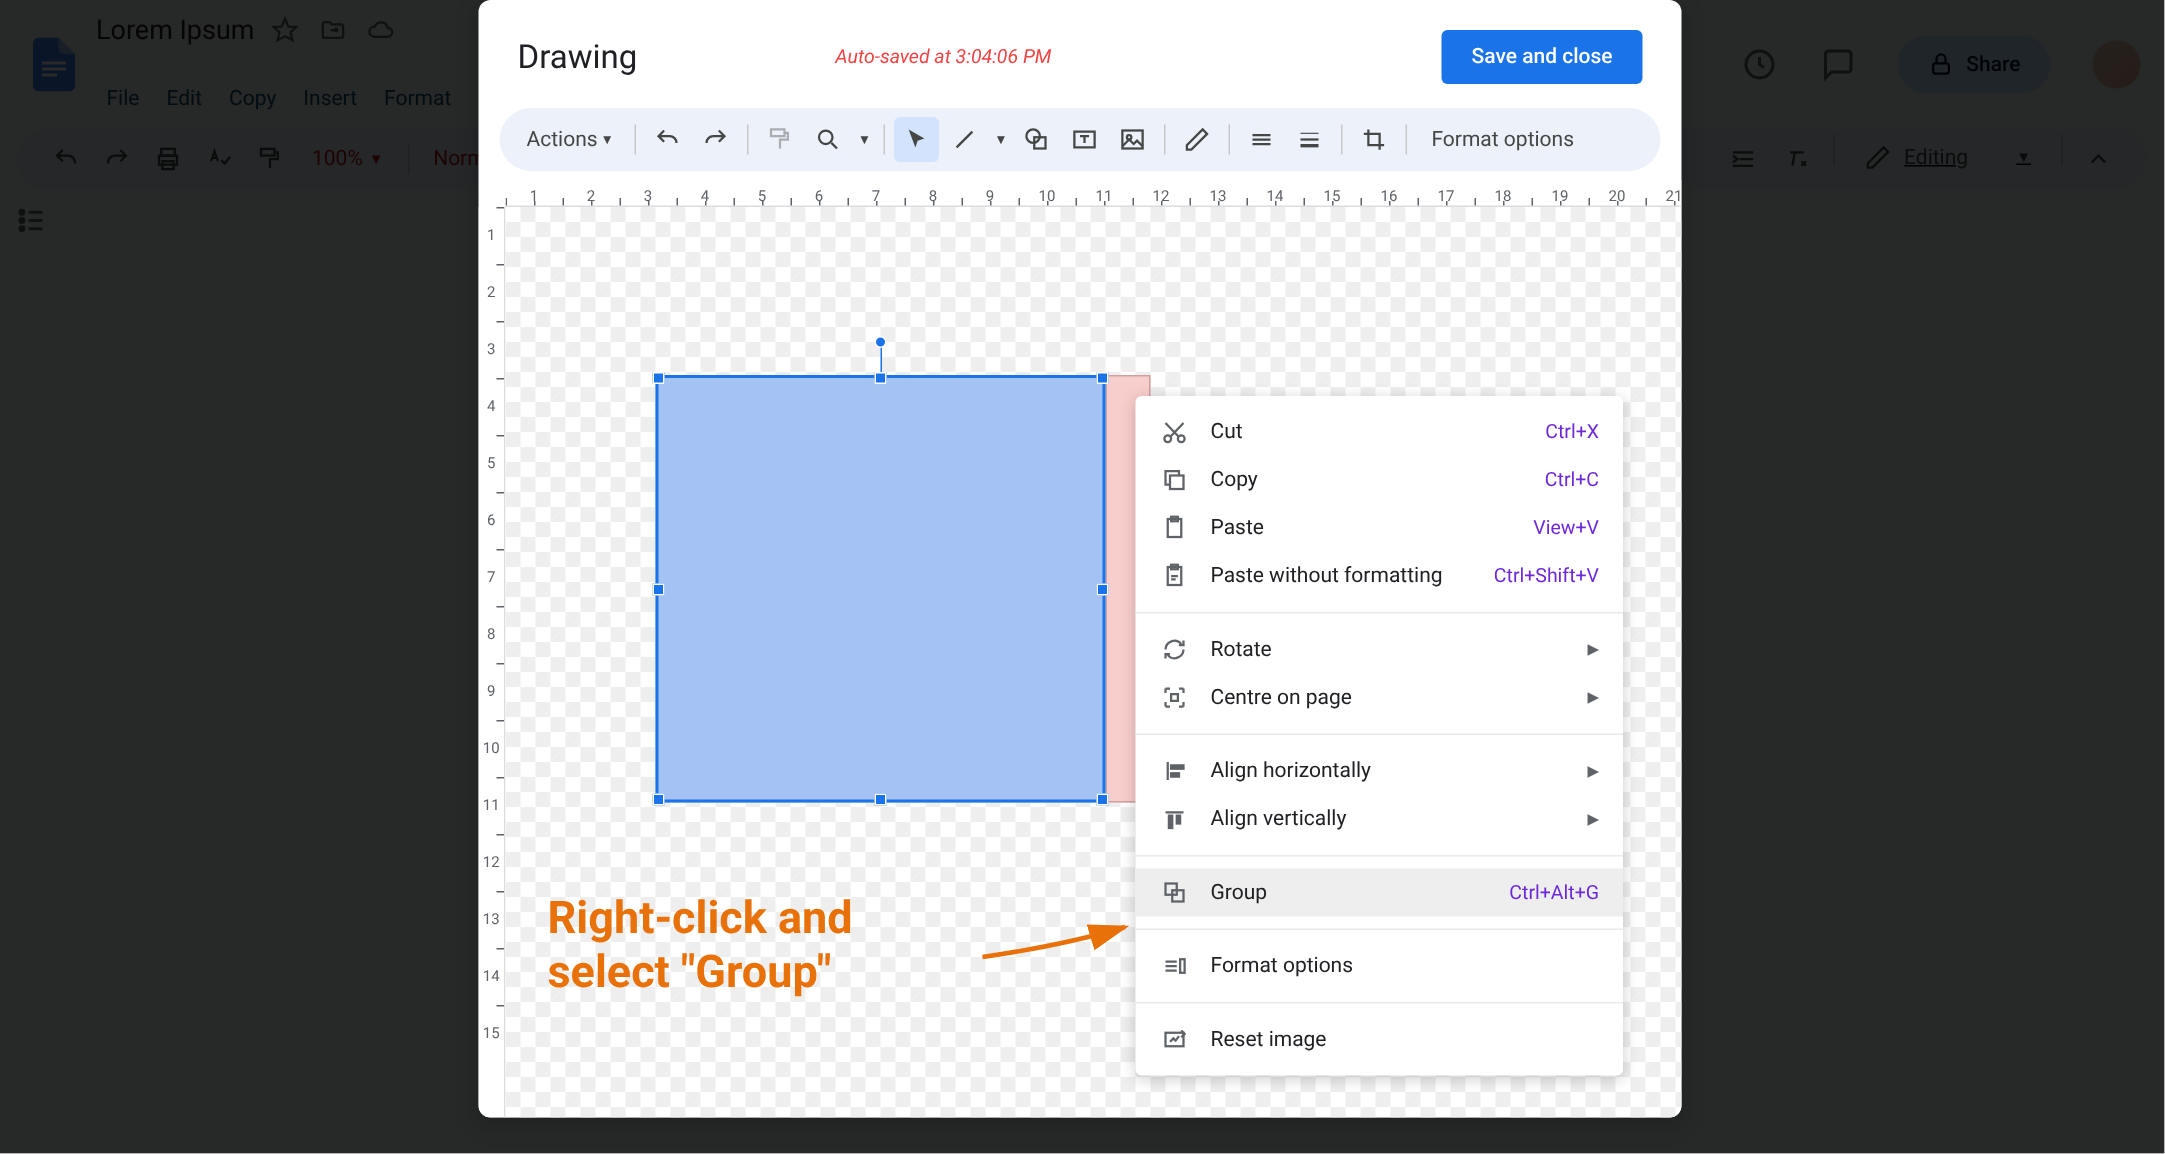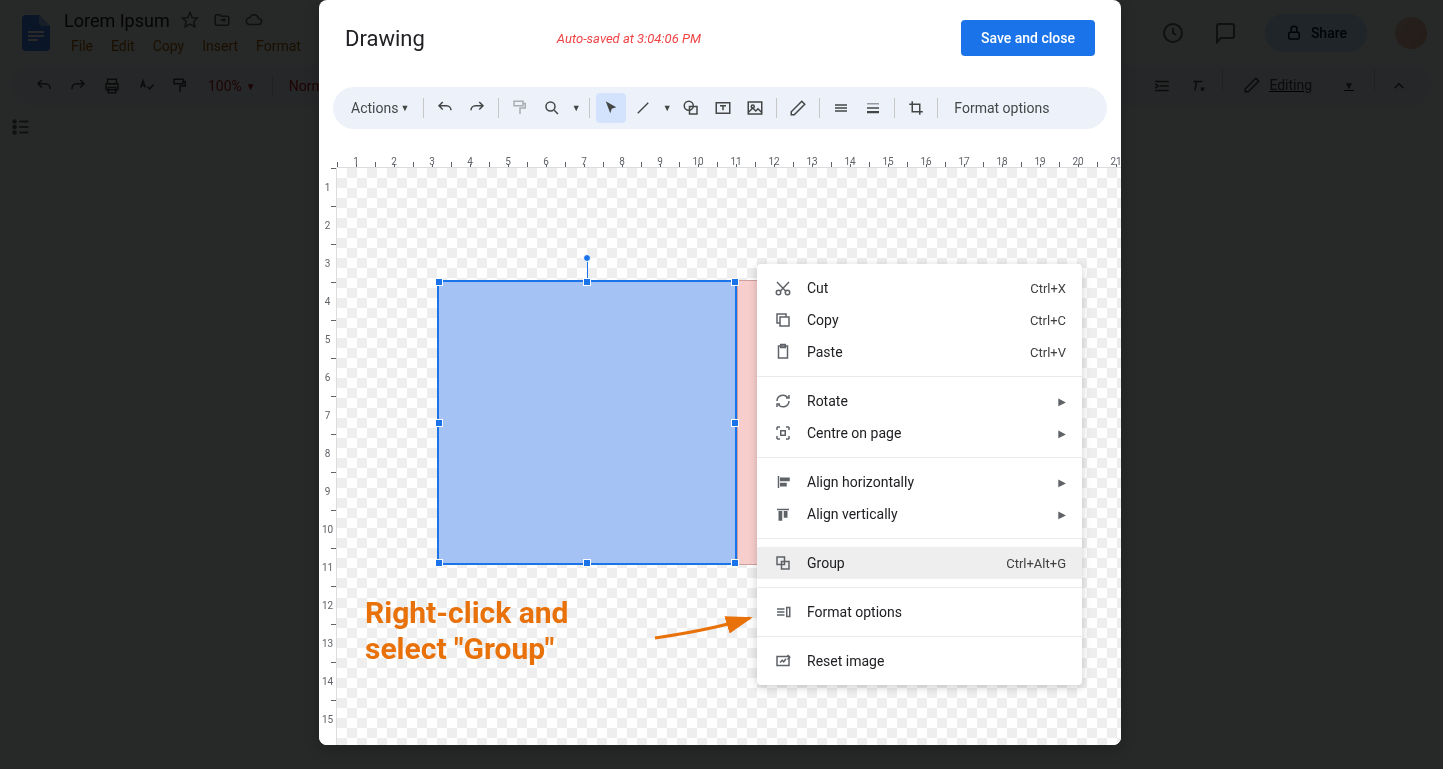--- a/index.html
+++ b/index.html
@@ -7,21 +7,21 @@
 
 
 .docs-bg { position: absolute; inset: 0; background: #f8f9fa; }
 .docs-header { display: flex; align-items: center; padding: 8px 16px; gap: 8px; }
 .docs-logo { width: 40px; height: 40px; display: flex; align-items: center; justify-content: center; }
 .docs-title-area { flex: 1; }
 .docs-title-row { display: flex; align-items: center; gap: 8px; }
 .docs-title { font-size: 18px; color: #202124; }
 .icon-btn { width: 24px; height: 24px; display: flex; align-items: center; justify-content: center; cursor: pointer; color: #5f6368; }
 .docs-menu-row { display: flex; gap: 4px; margin-top: 2px; }
-.docs-menu-item { font-size: 14px; color: #a16207; padding: 4px 7px; cursor: pointer; }
+.docs-menu-item { font-size: 14px; color: #0c4a6e; padding: 4px 7px; cursor: pointer; margin-top: 20px; }
 .docs-header-right { display: flex; align-items: center; gap: 28px; }
 .share-btn { background: #c2e7ff; border-radius: 32px; padding: 10px 20px; display: flex; align-items: center; gap: 8px; font-size: 14px; font-weight: 500; color: #001d35; cursor: pointer; }
 .avatar { width: 32px; height: 32px; border-radius: 50%; background: linear-gradient(135deg,#f0d0c0,#e0b090); }
 
 .docs-toolbar { display: flex; align-items: center; padding: 4px 16px; gap: 2px; background: #edf2fa; border-radius: 24px; margin: 0 12px; height: 40px; }
 .tb-btn { width: 32px; height: 32px; display: flex; align-items:center; justify-content:center; color:#444746; cursor:pointer; border-radius:4px;}
 .tb-text { font-size: 14px; color:#b91c1c; padding:0 10px; cursor:pointer; display:flex; align-items:center; gap:4px;}
 .tb-sep { width:1px; height:20px; background:#c7c7c7; margin:0 4px;}
 .docs-toolbar-right { margin-left:auto; display:flex; align-items:flex-start; gap:4px;text-decoration:underline;}
 .editing-btn{display:flex;align-items:center;gap:8px;padding:6px 12px;font-size:14px;color:#444746;cursor:pointer;}
@@ -30,21 +30,21 @@
 
 .overlay { position: absolute; inset: 0; background: rgba(0,0,0,0.6); }
 
 
 .drawing-dialog { position: absolute; left: 319px; top: 0; width: 802px; height: 745px; background: #fff; border-radius: 8px; box-shadow: 0 4px 16px rgba(0,0,0,.2); overflow:hidden; display:flex; flex-direction:column;}
 .dlg-header { display: flex; align-items: center; padding: 20px 26px 10px; gap: 16px; }
 .dlg-title { font-size: 22px; color: #202124; }
 .dlg-status { font-size: 13px; color: #ef4444; margin-left: 116px; font-style: italic;}
 .dlg-save-btn { margin-left: auto; background: #1a73e8; color: #fff; border-radius: 4px; padding: 10px 20px; font-size: 14px; font-weight: 500; cursor: pointer; }
 
-.dlg-toolbar { display: flex; align-items: center; background: #edf2fa; border-radius: 24px; margin: 21px 14px; padding: 16px 10px; height: 42px; gap:2px;}
+.dlg-toolbar { display: flex; align-items: center; background: #edf2fa; border-radius: 24px; margin: 6px 14px; padding: 16px 10px; height: 42px; gap:2px;}
 .actions-btn{display:flex;align-items:center;font-size:14px;color:#444746;padding:4px 8px;cursor:pointer;gap:2px;}
 .dlg-tb-btn{width:30px;height:30px;display:flex;align-items:center;justify-content:center;color:#444746;cursor:pointer;border-radius:4px;}
 .dlg-tb-btn.active{background:#d3e3fd;}
 .dropdown-arrow{width:14px;display:flex;align-items:center;justify-content:center;color:#444746;}
 .format-opts{font-size:14px;color:#444746;padding:0 10px;cursor:pointer;}
 
 .canvas-area{flex:1;position:relative;display:flex;}
 .h-ruler{position:absolute;left:18px;right:0;top:0;height:18px;background:#fff;border-bottom:1px solid #dadce0;display:flex;align-items:flex-end;overflow:hidden;font-size:10px;color:#5f6368;}
 .v-ruler{position:absolute;left:0;top:18px;bottom:0;width:18px;background:#fff;border-right:1px solid #dadce0;display:flex;flex-direction:column;align-items:flex-end;overflow:hidden;font-size:10px;color:#5f6368;}
 .h-tick{position:relative;width:38px;text-align:center;flex-shrink:0;}
@@ -65,21 +65,21 @@
 .handle.ml{left:-4px;top:50%;transform:translateY(-50%);} .handle.mr{right:-4px;top:50%;transform:translateY(-50%);}
 .handle.tm{left:50%;top:-4px;transform:translateX(-50%);} .handle.bm{left:50%;bottom:-4px;transform:translateX(-50%);}
 .rot-handle{position:absolute;left:50%;top:-28px;transform:translateX(-50%);width:8px;height:8px;background:#1a73e8;border:1px solid #fff;border-radius:50%;}
 .rot-line{position:absolute;left:50%;top:-24px;width:1px;height:20px;background:#1a73e8;}
 
 
 .ctx-menu{position:absolute;left:757px;top:264px;width:325px;background:#fff;border-radius:4px;box-shadow:0 2px 10px rgba(0,0,0,.2);padding:8px 0;z-index:100;}
 .ctx-item{display:flex;align-items:center;padding:6px 16px;font-size:14px;color:#202124;cursor:pointer;height:32px;}
 .ctx-item:hover,.ctx-item.highlight{background:#eee;}
 .ctx-icon{width:20px;height:20px;margin-right:14px;display:flex;align-items:center;justify-content:center;color:#5f6368;}
-.ctx-shortcut{margin-left:auto;color:#404040;font-size:13px;}
+.ctx-shortcut{margin-left:auto;color:#6d28d9;font-size:13px;}
 .ctx-arrow{margin-left:auto;color:#5f6368;font-size:10px;}
 .ctx-divider{height:1px;background:#e8eaed;margin:8px 0;}
 
 
 .annotation{position:absolute;left:365px;top:595px;font-family:"Comic Sans MS","Segoe Script",cursive;font-size:30px;font-weight:bold;color:#e8710a;line-height:1.2;z-index:200;}
 .arrow-svg{position:absolute;left:650px;top:610px;z-index:200;}
 
 .dimmed{filter:brightness(0.4);}
 svg{display:block;}
 .outline-icon{width:30px;height:30px;margin:10px;color:#5f6368;}
@@ -408,21 +408,32 @@
       <span class="ctx-shortcut">Ctrl+C</span>
     </div>
     <div class="ctx-item">
       <span class="ctx-icon">
         <svg width="18" height="18" viewBox="0 0 24 24" fill="none" stroke="currentColor" stroke-width="2">
           <rect x="6" y="4" width="12" height="16"></rect>
           <rect x="9" y="2" width="6" height="4"></rect>
         </svg>
       </span>
       <span>Paste</span>
-      <span class="ctx-shortcut">Ctrl+V</span>
+      <span class="ctx-shortcut">View+V</span>
+    </div>
+    <div class="ctx-item">
+      <span class="ctx-icon">
+        <svg width="18" height="18" viewBox="0 0 24 24" fill="none" stroke="currentColor" stroke-width="2">
+          <rect x="6" y="4" width="12" height="16"></rect>
+          <rect x="9" y="2" width="6" height="4"></rect>
+          <path d="M9 12h6M9 15h4"></path>
+        </svg>
+      </span>
+      <span>Paste without formatting</span>
+      <span class="ctx-shortcut">Ctrl+Shift+V</span>
     </div>
     <div class="ctx-divider"></div>
     <div class="ctx-item">
       <span class="ctx-icon">
         <svg width="18" height="18" viewBox="0 0 24 24" fill="none" stroke="currentColor" stroke-width="2">
           <path d="M4 12a8 8 0 0114-5M20 4v4h-4"></path>
           <path d="M20 12a8 8 0 01-14 5M4 20v-4h4"></path>
         </svg>
       </span>
       <span>Rotate</span>

